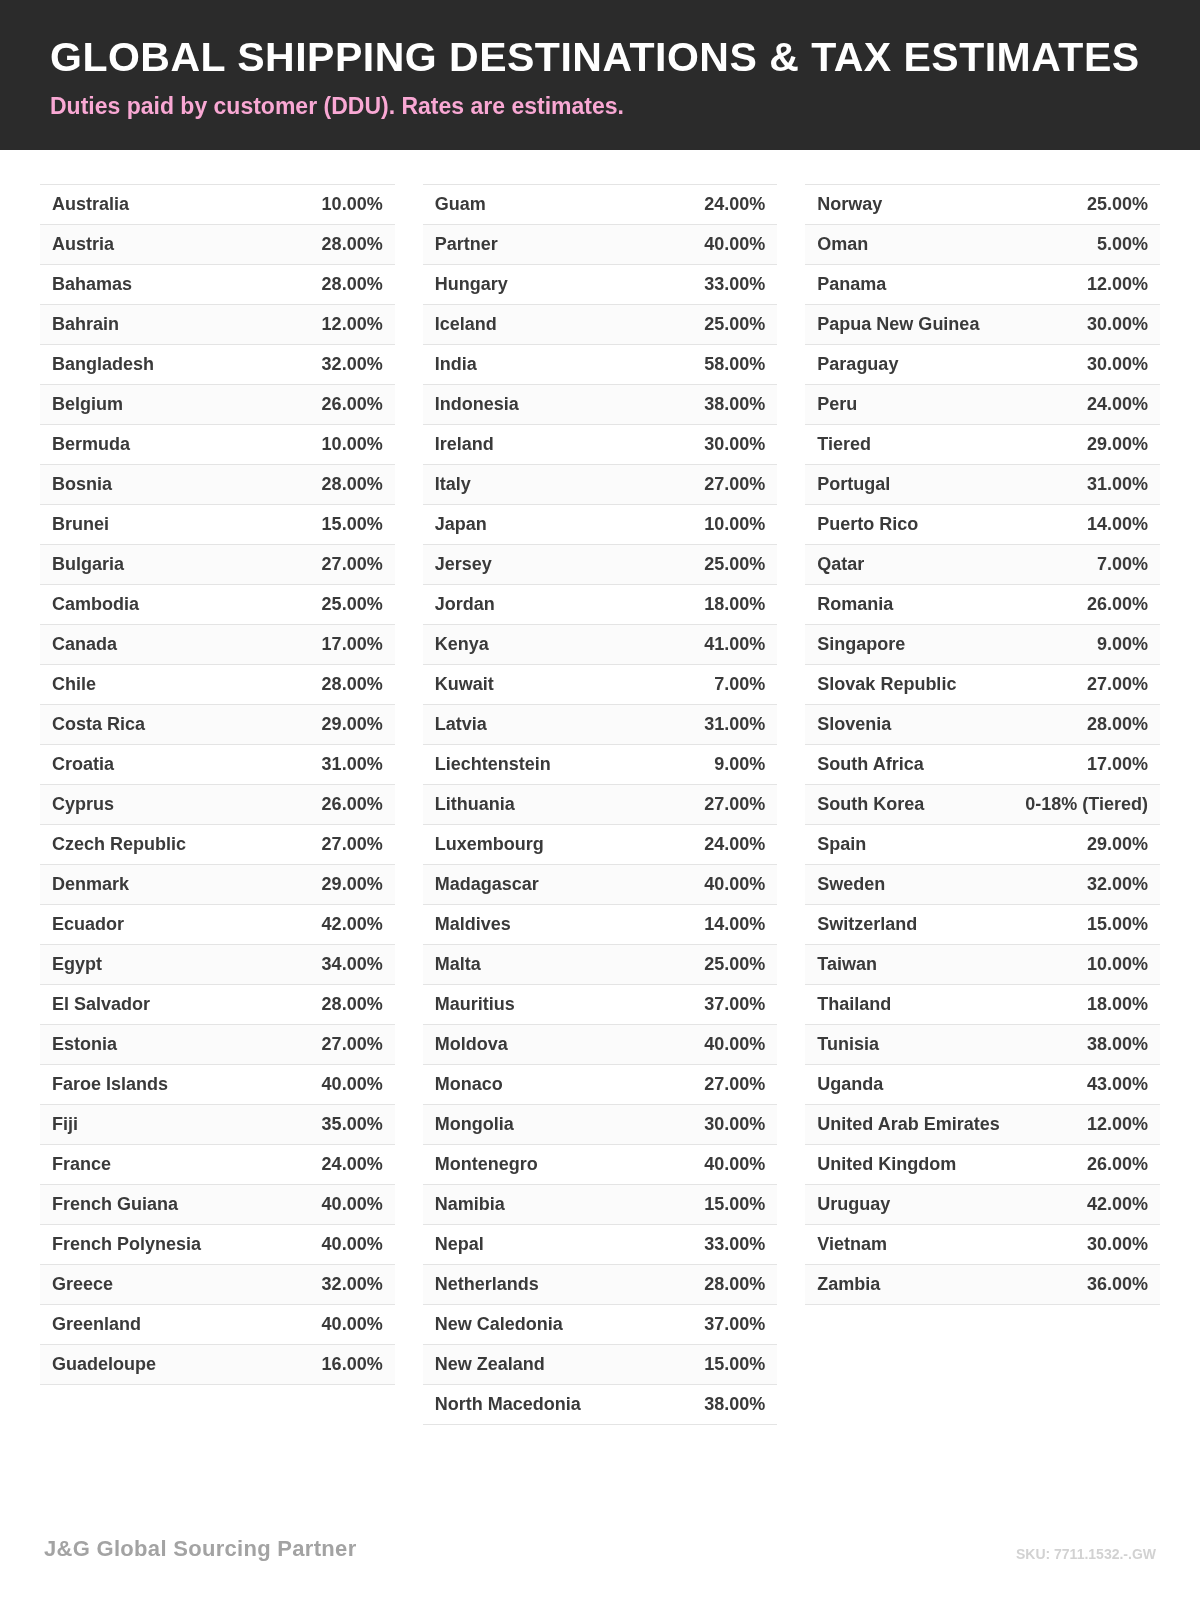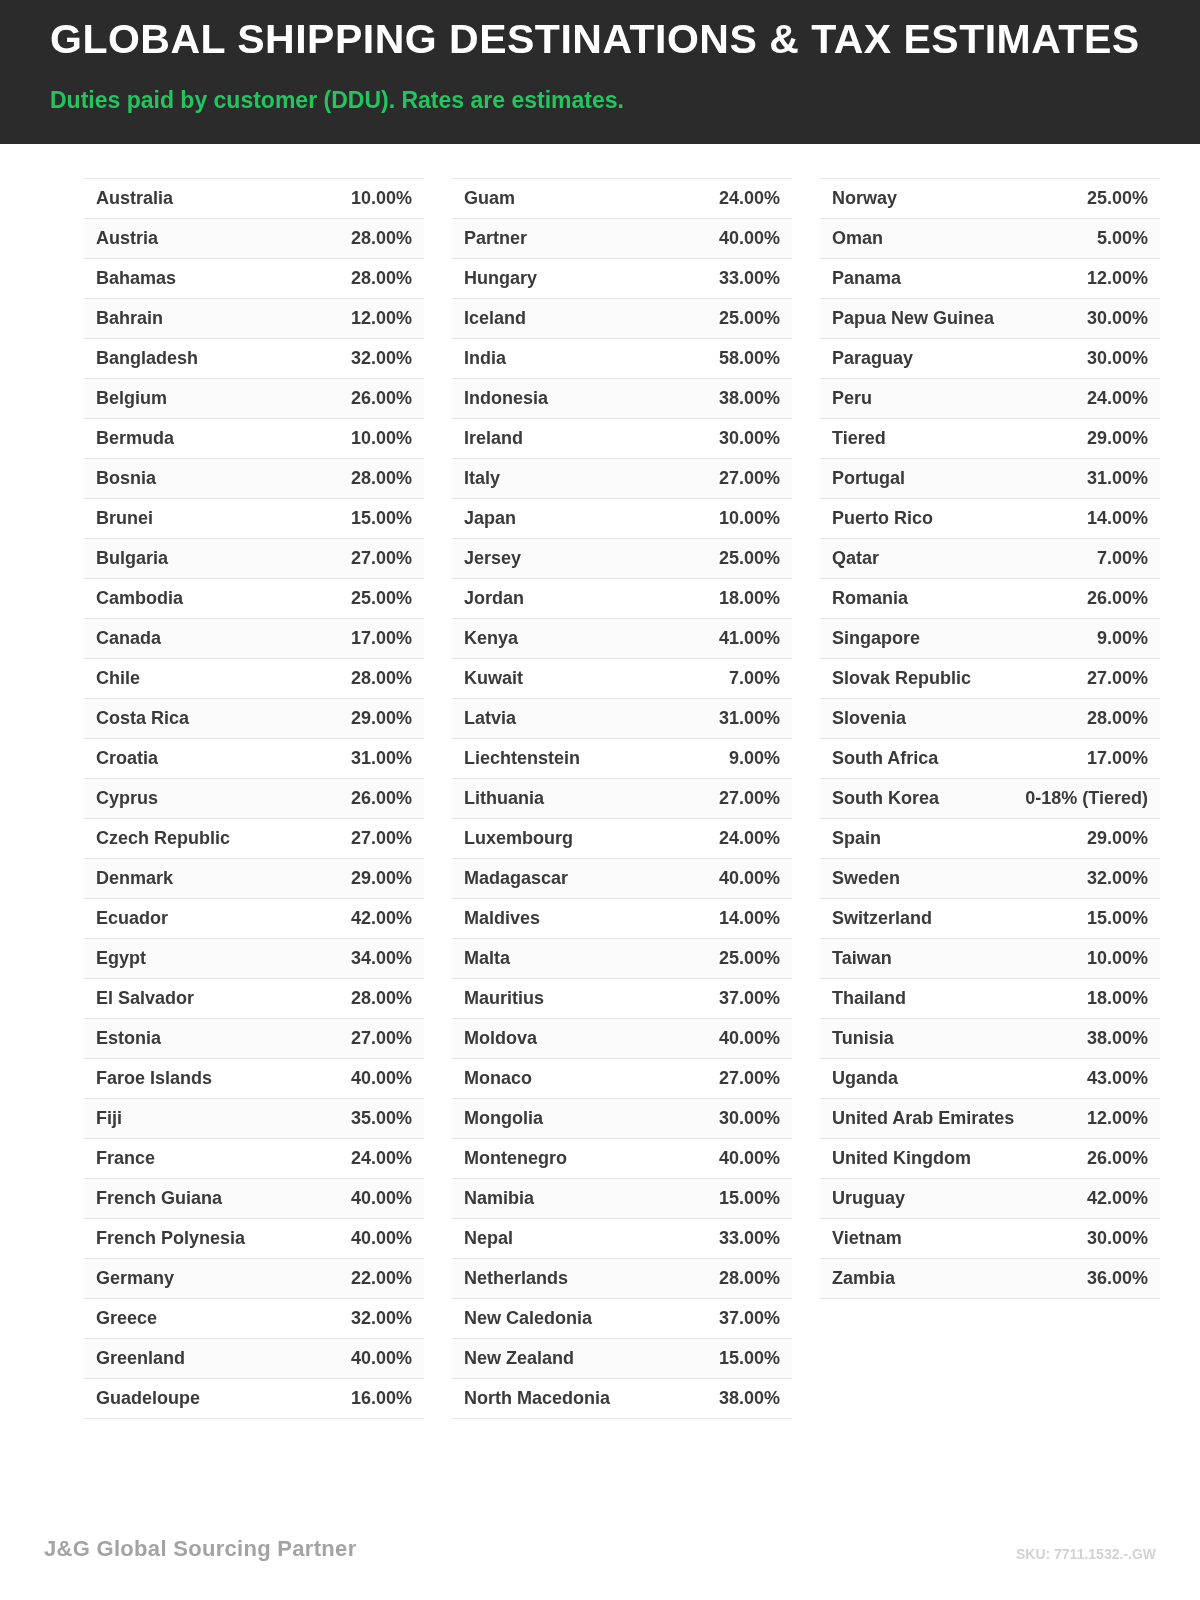--- a/index.html
+++ b/index.html
@@ -15,41 +15,40 @@
     width: 1200px;
     height: 1600px;
     display: flex;
     flex-direction: column;
     background: #ffffff;
     overflow: hidden;
   }
   header.banner {
     background: #2b2b2b;
     color: #ffffff;
-    padding: 16px 50px 30px 50px;
+    padding: 34px 50px 30px 50px;
   }
   .page-title {
     font-size: 41px;
     font-weight: 800;
     letter-spacing: 0.5px;
     color: #ffffff;
     white-space: nowrap;
   }
   .page-subtitle {
-    margin-top: 24px;
+    margin-top: 12px;
     font-size: 23px;
     font-weight: 700;
-    color: #22c55e;
+    color: #f9a8d4;
   }
   main.table-area {
     display: flex;
     gap: 28px;
     padding: 34px 40px 0 40px;
     align-items: flex-start;
-    margin-left: 44px;
   }
   .col {
     flex: 1 1 0;
     border-top: 1px solid #e4e4e4;
   }
   .row {
     display: flex;
     justify-content: space-between;
     align-items: center;
     gap: 8px;
@@ -204,24 +203,20 @@
         </div>
         <div class="row">
           <span class="country">French Guiana</span>
           <span class="rate">40.00%</span>
         </div>
         <div class="row">
           <span class="country">French Polynesia</span>
           <span class="rate">40.00%</span>
         </div>
         <div class="row">
-          <span class="country">Germany</span>
-          <span class="rate">22.00%</span>
-        </div>
-        <div class="row">
           <span class="country">Greece</span>
           <span class="rate">32.00%</span>
         </div>
         <div class="row">
           <span class="country">Greenland</span>
           <span class="rate">40.00%</span>
         </div>
         <div class="row">
           <span class="country">Guadeloupe</span>
           <span class="rate">16.00%</span>

